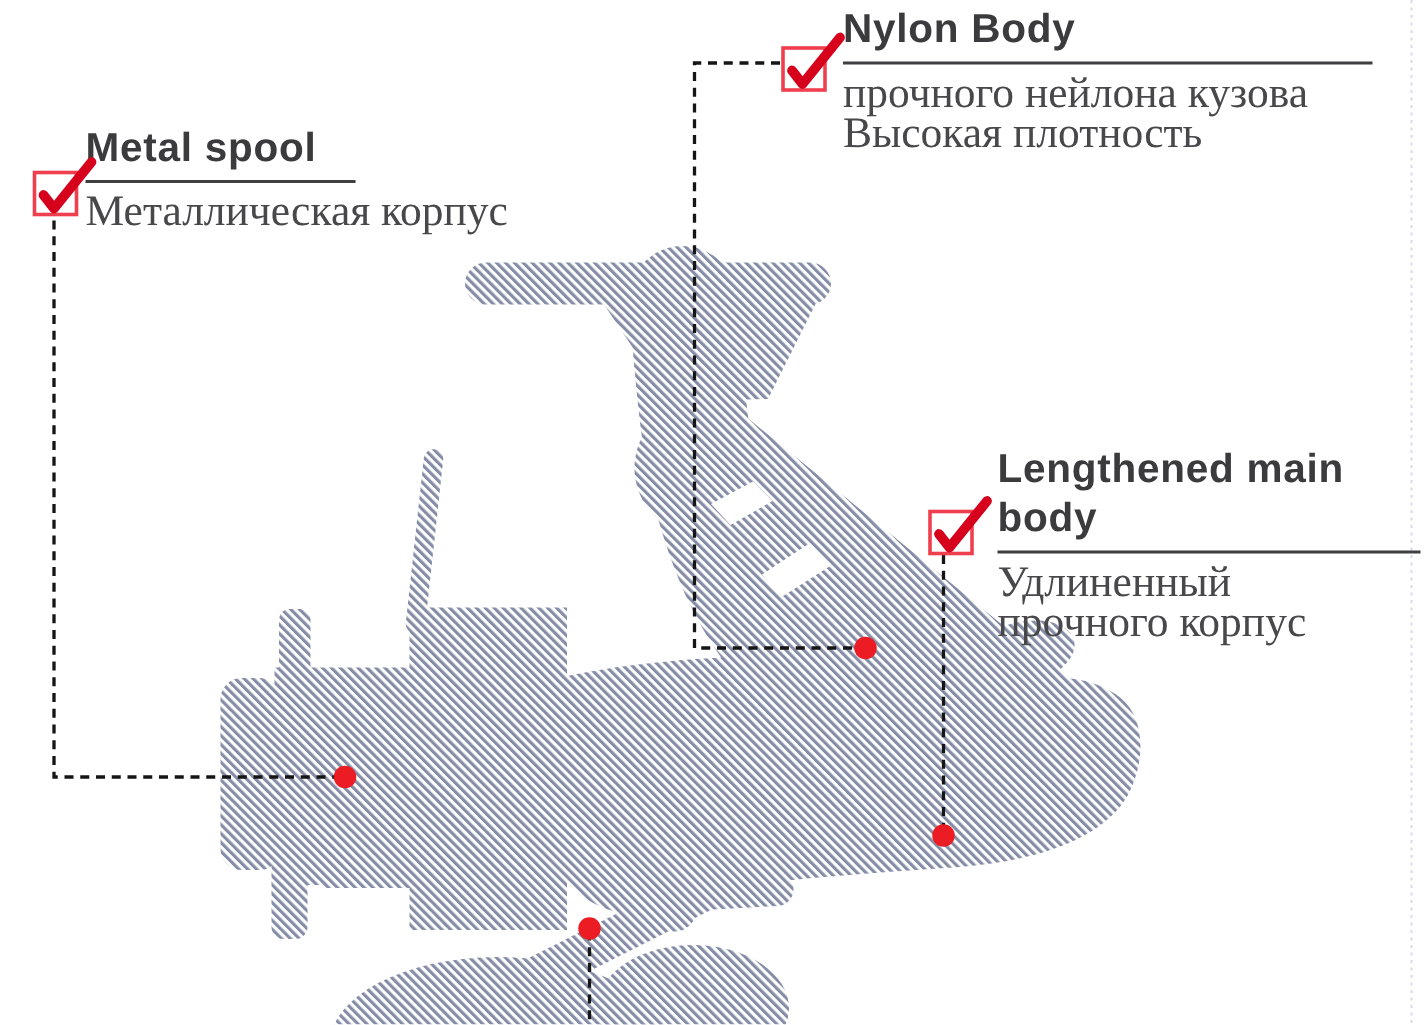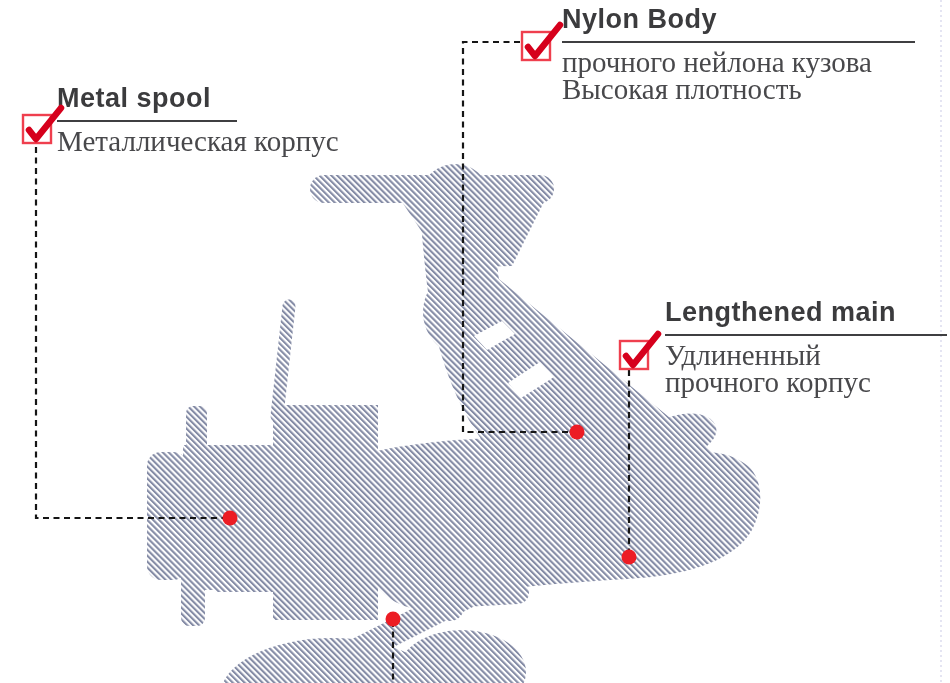--- a/index.html
+++ b/index.html
@@ -127,18 +127,19 @@
 
   <div class="callout" style="left:562px;top:3px;">
     <div class="title">Nylon Body</div>
     <div class="rule" style="width:353px;"></div>
     <div class="subtitle">прочного нейлона кузова</div>
     <div class="subtitle">Высокая плотность</div>
   </div>
 
   <div class="callout" style="left:665px;top:260px;margin-top:36px;">
     <div class="title">Lengthened main</div>
+    <div class="title">body</div>
     <div class="rule" style="width:282px;"></div>
     <div class="subtitle">Удлиненный</div>
     <div class="subtitle">прочного корпус</div>
   </div>
 
 </div>
 
 </body></html>

